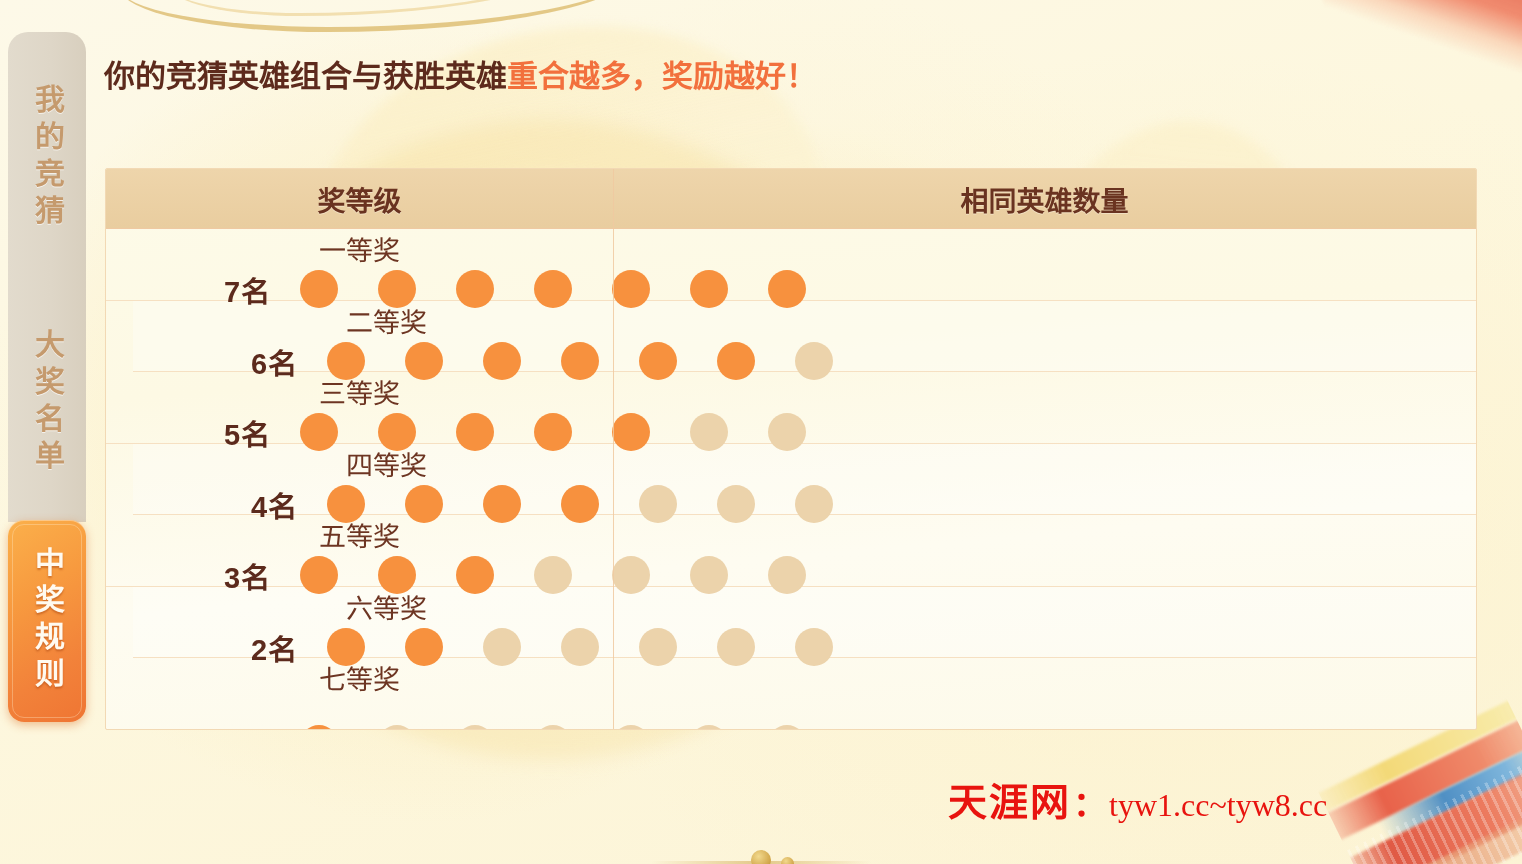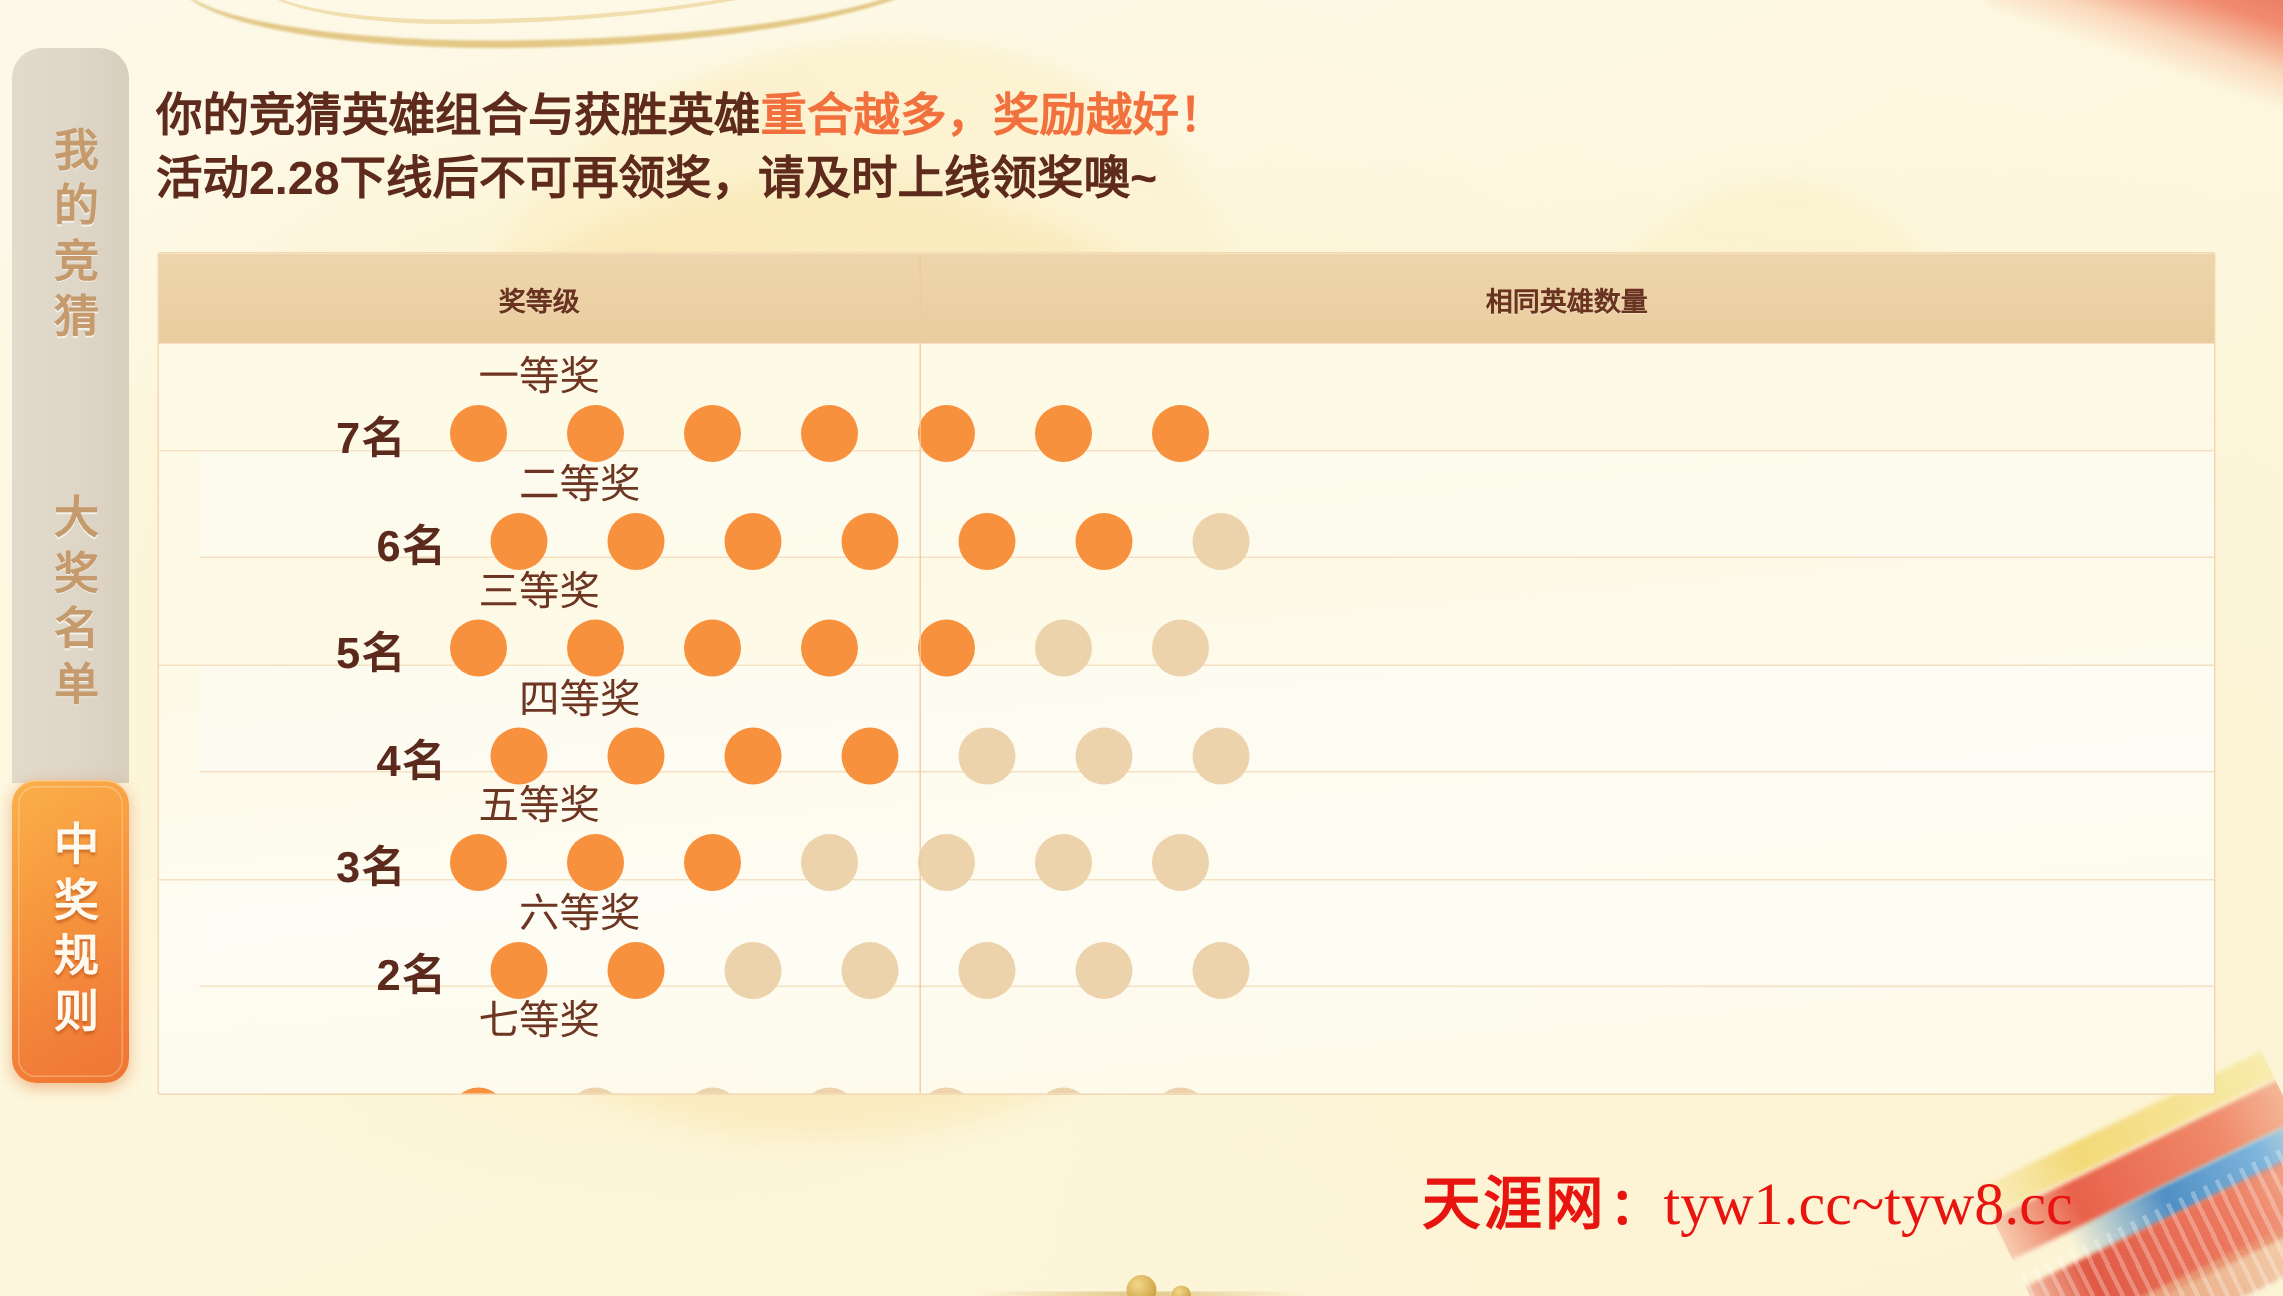--- a/index.html
+++ b/index.html
@@ -213,21 +213,21 @@
     z-index: 4;
   }
   .thead {
     display: flex;
     height: 60px;
     background: linear-gradient(180deg, #eed5ab 0%, #e9cd9f 100%);
     border-bottom: 1px solid #efc9a2;
   }
   .th {
     display: flex; align-items: center; justify-content: center;
-    font-size: 18px; font-weight: 700;
+    font-size: 28px; font-weight: 700;
     color: #6a3320;
     text-shadow: 0 1px 0 rgba(255,255,255,.35);
   }
   .th.c1 { width: 507px; }
   .th.c2 { flex: 1; }
 
   .trow {
     display: flex;
     height: 71.5px;
     border-bottom: 1px solid #f6e0c2;
@@ -280,21 +280,21 @@
     font-weight: 700;
     letter-spacing: 2px;
   }
   .wm .sep {
     font-size: 34px;
     font-weight: 700;
     margin: 0 2px 0 2px;
   }
   .wm .url {
     font-family: "Liberation Serif", "DejaVu Serif", serif;
-    font-size: 40px;
+    font-size: 32px;
     letter-spacing: 0px;
   }
 </style>
 </head>
 <body>
 
 <div id="stage">
 
   <div class="bg-base"></div>
   <div class="bg-petal p1"></div>
@@ -332,21 +332,20 @@
     <div class="tab inactive t2">
       <span>大奖名单</span>
     </div>
     <div class="tab active">
       <span>中奖规则</span>
     </div>
   </div>
 
   <div class="headline">
     <div class="line"><span>你的竞猜英雄组合与获胜英雄</span><span class="hl">重合越多，奖励越好！</span></div>
-    <div class="line">活动2.28下线后不可再领奖，请及时上线领奖噢~</div>
   </div>
 
   <div class="tbl">
     <div class="vdiv"></div>
 
     <div class="thead">
       <div class="th c1">奖等级</div>
       <div class="th c2">相同英雄数量</div>
     </div>
 

